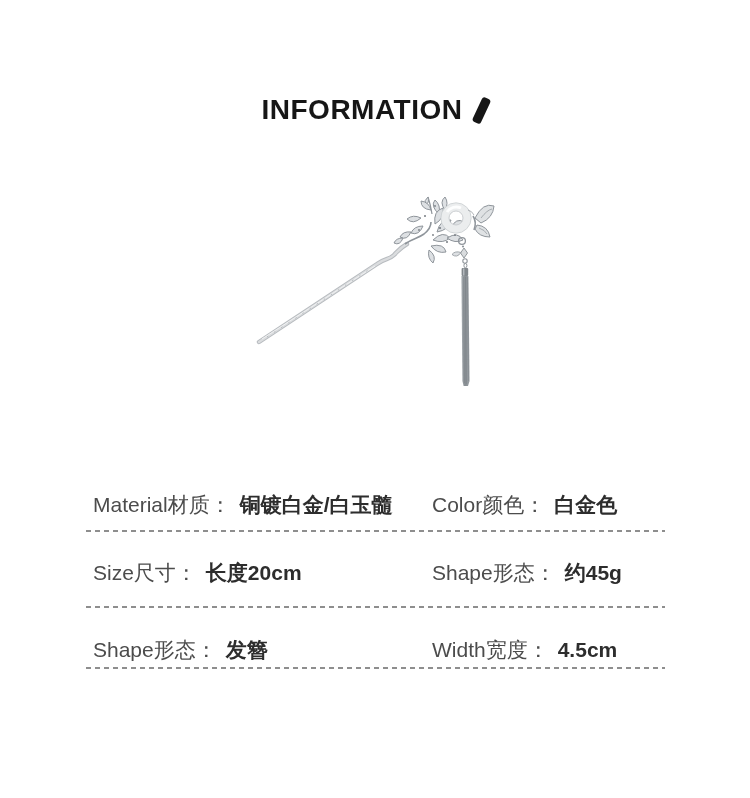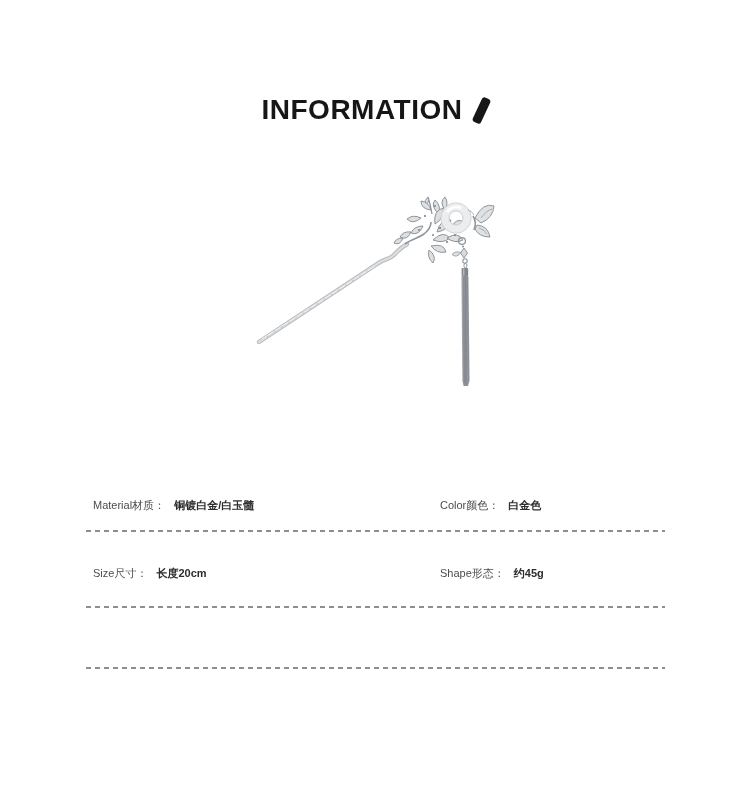--- a/index.html
+++ b/index.html
@@ -18,23 +18,23 @@
   .title-icon {
     width:9px; height:27px; background:#161616; border-radius:3px;
     transform:rotate(25deg); margin:0 2px;
   }
   .title-cn { font-size:26px; font-weight:700; color:#161616; letter-spacing:1.5px; }
   
   .figure { position:absolute; left:225px; top:180px; width:310px; height:215px; }
   
   .spec-row { position:absolute; left:85px; width:580px; height:24px; line-height:24px; }
   .row-1 { top:493px; } .row-2 { top:561px; } .row-3 { top:638px; }
-  .cell { position:absolute; top:0; white-space:nowrap; font-size:11px; }
+  .cell { position:absolute; top:0; white-space:nowrap; font-size:21px; }
   .cell-left  { left:8px; }
-  .cell-right { left:355px; }
+  .cell-right { left:347px; }
   .spec-label { color:#4c4c4c; font-weight:400; }
   .spec-value { color:#2d2d2d; font-weight:700; margin-left:9px; }
   .divider {
     position:absolute; left:86px; width:579px; height:2px;
     background:repeating-linear-gradient(90deg,#8e8e8e 0 5px,transparent 5px 9px);
   }
   .div-1 { top:530px; } .div-2 { top:606px; } .div-3 { top:667px; }
   
   .footer-note {
     position:absolute; top:744px; left:0; right:0; text-align:center;
@@ -143,16 +143,24 @@
   <div class="spec-row row-2">
     <span class="cell cell-left">
       <span class="spec-label">Size尺寸：</span><span class="spec-value">长度20cm</span>
     </span>
     <span class="cell cell-right">
       <span class="spec-label">Shape形态：</span><span class="spec-value">约45g</span>
     </span>
   </div>
   <div class="divider div-2"></div>
 
+  <div class="spec-row row-3">
+    <span class="cell cell-left">
+      <span class="spec-label">Shape形态：</span><span class="spec-value">发簪</span>
+    </span>
+    <span class="cell cell-right">
+      <span class="spec-label">Width宽度：</span><span class="spec-value">4.5cm</span>
+    </span>
+  </div>
   <div class="divider div-3"></div>
 
 
 </div>
 
 </body></html>

